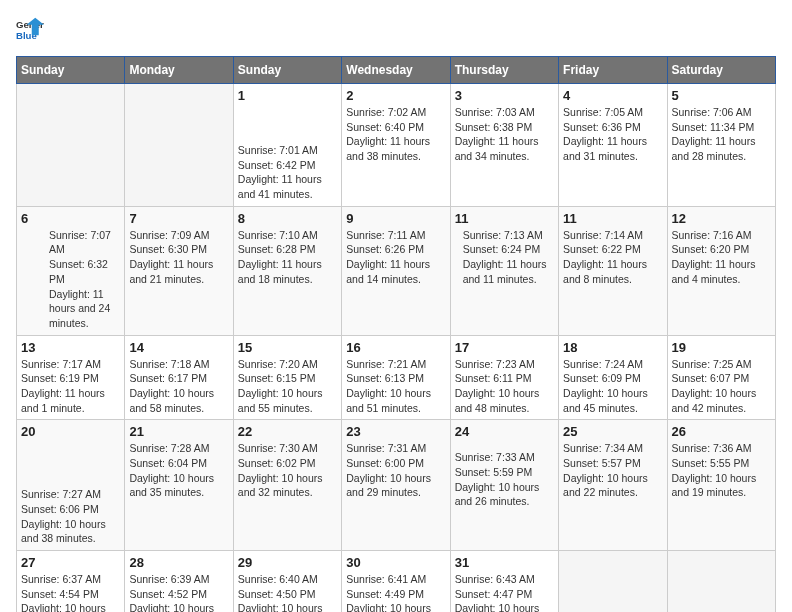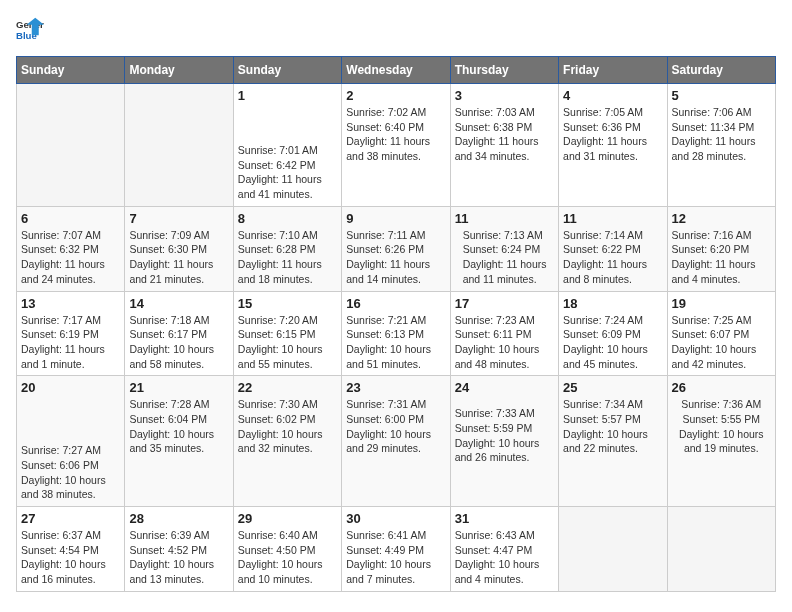--- a/index.html
+++ b/index.html
@@ -141,21 +141,21 @@
         <td>
           <div class="day-number">5</div>
           <div class="day-info" style="white-space: pre-line;">Sunrise: 7:06 AM
 Sunset: 11:34 PM
 Daylight: 11 hours and 28 minutes.</div>
         </td>
       </tr>
       <tr>
         <td>
           <div class="day-number">6</div>
-          <div class="day-info" style="white-space: pre-line;">Sunrise: 7:07 AM
+          <div class="day-info" style="white-space: pre-line; margin-left: 28px;">Sunrise: 7:07 AM
 Sunset: 6:32 PM
 Daylight: 11 hours and 24 minutes.</div>
         </td>
         <td>
           <div class="day-number">7</div>
           <div class="day-info" style="white-space: pre-line;">Sunrise: 7:09 AM
 Sunset: 6:30 PM
 Daylight: 11 hours and 21 minutes.</div>
         </td>
         <td>
@@ -265,21 +265,21 @@
 Daylight: 10 hours and 26 minutes.</div>
         </td>
         <td>
           <div class="day-number">25</div>
           <div class="day-info" style="white-space: pre-line;">Sunrise: 7:34 AM
 Sunset: 5:57 PM
 Daylight: 10 hours and 22 minutes.</div>
         </td>
         <td>
           <div class="day-number">26</div>
-          <div class="day-info" style="white-space: pre-line; text-align: center;">Sunrise: 7:36 AM
+          <div class="day-info" style="white-space: pre-line;">Sunrise: 7:36 AM
 Sunset: 5:55 PM
 Daylight: 10 hours and 19 minutes.</div>
         </td>
       </tr>
       <tr>
         <td>
           <div class="day-number">27</div>
           <div class="day-info" style="white-space: pre-line;">Sunrise: 6:37 AM
 Sunset: 4:54 PM
 Daylight: 10 hours and 16 minutes.</div>

